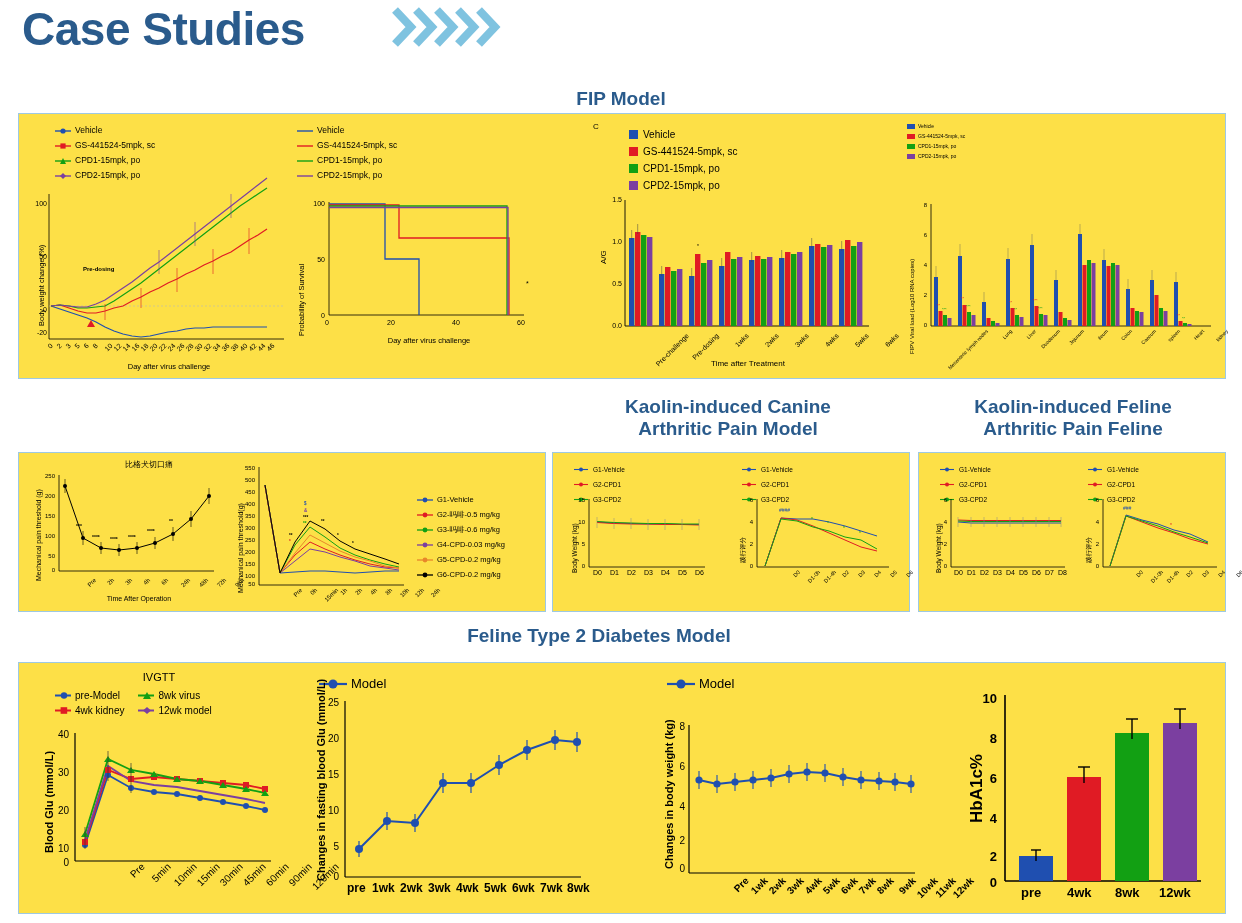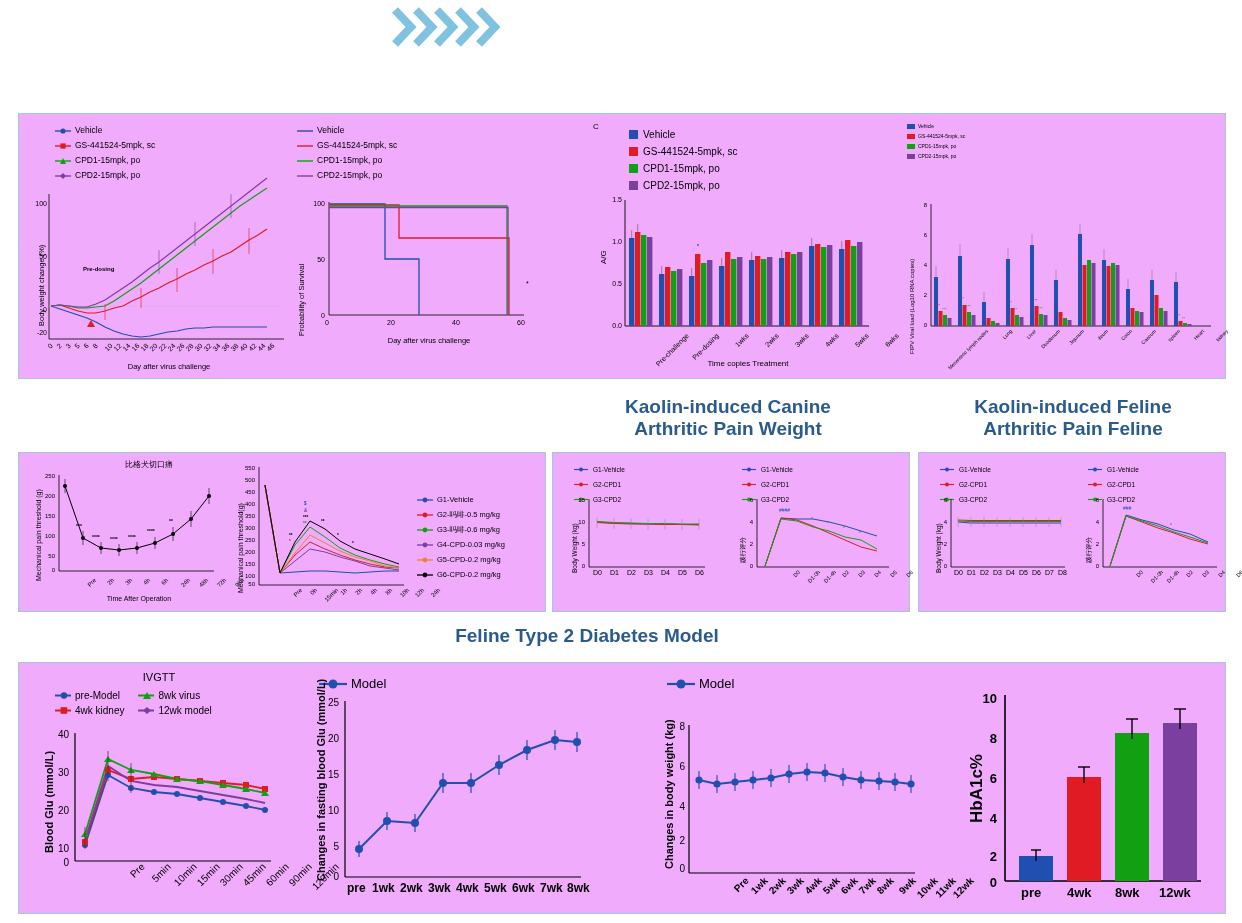--- a/index.html
+++ b/index.html
@@ -29,21 +29,21 @@
   .sec-h {
     position: absolute;
     font-size: 19px; font-weight: bold; color: #2a5b8c;
     text-align: center;
   }
 
   
   .panel {
     position: absolute;
     border: 1px solid #9ec9e2;
-    background: #f0abfc;
+    background: #fde047;
     padding-left: 40px;
   }
 
   
   .legend { position: absolute; font-size: 8.5px; line-height: 13px; }
   .legend .row { display: flex; align-items: center; margin-bottom: 2px; white-space: nowrap; }
   .legend .mk { width: 16px; display: flex; align-items: center; justify-content: center; margin-right: 4px; }
   .sq { width: 9px; height: 9px; margin-right: 5px; }
   .ylab {
     position: absolute; font-size: 8px;
@@ -61,20 +61,21 @@
   .ptitle { position: absolute; font-size: 9px; text-align: center; }
   .anno { position: absolute; font-size: 6.5px; }
   .star { position: absolute; font-size: 7px; }
   svg.plot { position: absolute; overflow: visible; }
 </style>
 </head>
 <body>
 
 <div class="page">
 
+  <div class="main-title">Case Studies</div>
   <div class="chev-wrap">
     <div class="chev">
         <svg width="26" height="42" viewBox="0 0 26 42">
           <polyline points="4,4 20,21 4,38" fill="none" stroke="#7fc3e0" stroke-width="8" stroke-linecap="butt"></polyline>
         </svg>
       </div>
     <div class="chev">
         <svg width="26" height="42" viewBox="0 0 26 42">
           <polyline points="4,4 20,21 4,38" fill="none" stroke="#7fc3e0" stroke-width="8"></polyline>
         </svg>
@@ -89,20 +90,21 @@
           <polyline points="4,4 20,21 4,38" fill="none" stroke="#7fc3e0" stroke-width="8"></polyline>
         </svg>
       </div>
     <div class="chev">
         <svg width="26" height="42" viewBox="0 0 26 42">
           <polyline points="4,4 20,21 4,38" fill="none" stroke="#7fc3e0" stroke-width="8"></polyline>
         </svg>
       </div>
   </div>
 
+  <div class="sec-h" style="left:0; top:88px; width:1242px;">FIP Model</div>
 
   <div class="panel" style="left:18px; top:113px; width:1208px; height:266px;">
 
     <div class="legend" style="left:36px; top:10px;">
       <div class="row">
           <span class="mk">
             <svg width="16" height="8">
               <line x1="0" y1="4" x2="16" y2="4" stroke="#1f4fb0" stroke-width="1.4"></line>
               <circle cx="8" cy="4" r="2.6" fill="#1f4fb0"></circle>
             </svg>
@@ -327,21 +329,21 @@
     <div style="position:absolute;left:606px;top:218px;width:250px;height:36px;">
       <div class="xtick-rot" style="left:0px; top:0; width:60px;">Pre-challenge</div>
       <div class="xtick-rot" style="left:30px; top:0; width:60px;">Pre-dosing</div>
       <div class="xtick-rot" style="left:60px; top:0; width:60px;">1wks</div>
       <div class="xtick-rot" style="left:90px; top:0; width:60px;">2wks</div>
       <div class="xtick-rot" style="left:120px; top:0; width:60px;">3wks</div>
       <div class="xtick-rot" style="left:150px; top:0; width:60px;">4wks</div>
       <div class="xtick-rot" style="left:180px; top:0; width:60px;">5wks</div>
       <div class="xtick-rot" style="left:210px; top:0; width:60px;">6wks</div>
     </div>
-    <div class="xlab" style="left:606px; top:245px; width:246px; font-size:8px;">Time  copies Treatment</div>
+    <div class="xlab" style="left:606px; top:245px; width:246px; font-size:8px;">Time  after Treatment</div>
 
     <div class="legend" style="left:888px; top:8px; font-size:5px; line-height:9px;">
       <div class="row" style="margin-bottom:1px;">
           <span style="width:8px;height:5px;background:#1f4fb0;margin-right:3px;display:inline-block;"></span>
           <span>Vehicle</span>
         </div>
       <div class="row" style="margin-bottom:1px;">
           <span style="width:8px;height:5px;background:#e01b24;margin-right:3px;display:inline-block;"></span>
           <span>GS-441524-5mpk, sc</span>
         </div>
@@ -446,21 +448,21 @@
       <div class="xtick-rot" style="left:112px; top:0; width:62px; font-size:5px;">Ileum</div>
       <div class="xtick-rot" style="left:136px; top:0; width:62px; font-size:5px;">Colon</div>
       <div class="xtick-rot" style="left:160px; top:0; width:62px; font-size:5px;">Caecum</div>
       <div class="xtick-rot" style="left:184px; top:0; width:62px; font-size:5px;">spleen</div>
       <div class="xtick-rot" style="left:208px; top:0; width:62px; font-size:5px;">Heart</div>
       <div class="xtick-rot" style="left:232px; top:0; width:62px; font-size:5px;">kidney</div>
     </div>
   </div>
 
   <div class="sec-h" style="left:548px; top:396px; width:360px; white-space:pre-line; line-height:22px;">Kaolin-induced Canine
-Arthritic Pain Weight</div>
+Arthritic Pain Model</div>
   <div class="sec-h" style="left:918px; top:396px; width:310px; white-space:pre-line; line-height:22px;">Kaolin-induced Feline
 Arthritic Pain Feline</div>
 
   <div class="panel" style="left:18px; top:452px; width:528px; height:160px;">
     <div class="ptitle" style="left:70px; top:6px; width:120px; font-size:8px;">比格犬切口痛</div>
     <div class="ylab" style="left:16px; top:128px; font-size:7px;">Mechanical pain threshold (g)</div>
     <div class="tickr" style="left:18px; top:20px; width:18px; font-size:6px;">250</div>
     <div class="tickr" style="left:18px; top:40px; width:18px; font-size:6px;">200</div>
     <div class="tickr" style="left:18px; top:60px; width:18px; font-size:6px;">150</div>
     <div class="tickr" style="left:18px; top:80px; width:18px; font-size:6px;">100</div>
@@ -856,21 +858,21 @@
       <div class="xtick-rot" style="left:13px;top:0;width:24px;font-size:5.5px;">D0</div>
       <div class="xtick-rot" style="left:33px;top:0;width:24px;font-size:5.5px;">D1-0h</div>
       <div class="xtick-rot" style="left:49px;top:0;width:24px;font-size:5.5px;">D1-4h</div>
       <div class="xtick-rot" style="left:63px;top:0;width:24px;font-size:5.5px;">D2</div>
       <div class="xtick-rot" style="left:79px;top:0;width:24px;font-size:5.5px;">D3</div>
       <div class="xtick-rot" style="left:95px;top:0;width:24px;font-size:5.5px;">D4</div>
       <div class="xtick-rot" style="left:113px;top:0;width:24px;font-size:5.5px;">D6</div>
     </div>
   </div>
 
-  <div class="sec-h" style="left:0; top:625px; width:1174px;">Feline Type 2 Diabetes Model</div>
+  <div class="sec-h" style="left:12px; top:625px; width:1174px;">Feline Type 2 Diabetes Model</div>
 
   <div class="panel" style="left:18px; top:662px; width:1208px; height:252px;">
 
     <div class="ptitle" style="left:100px; top:8px; width:80px; font-size:11px;">IVGTT</div>
     <div class="legend" style="left:36px; top:26px; font-size:10px;">
       <div style="display:flex;">
         <div style="margin-right:14px;">
           <div class="row">
               <span class="mk">
                 <svg width="18" height="9">

